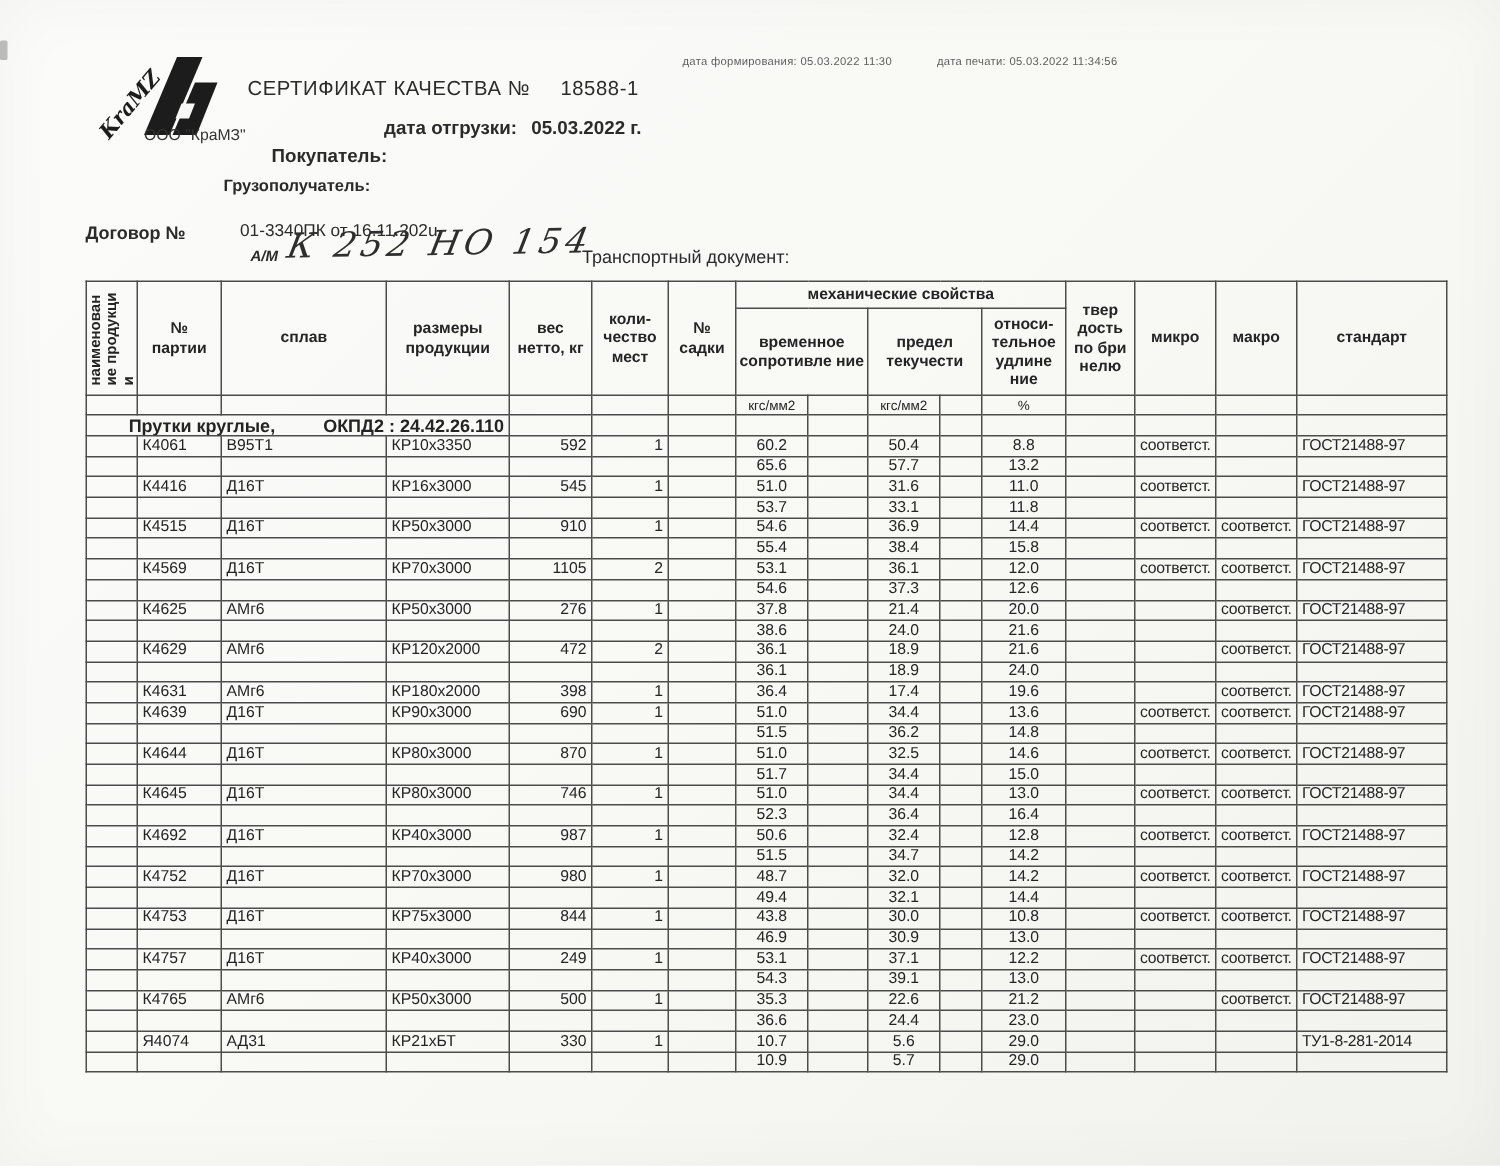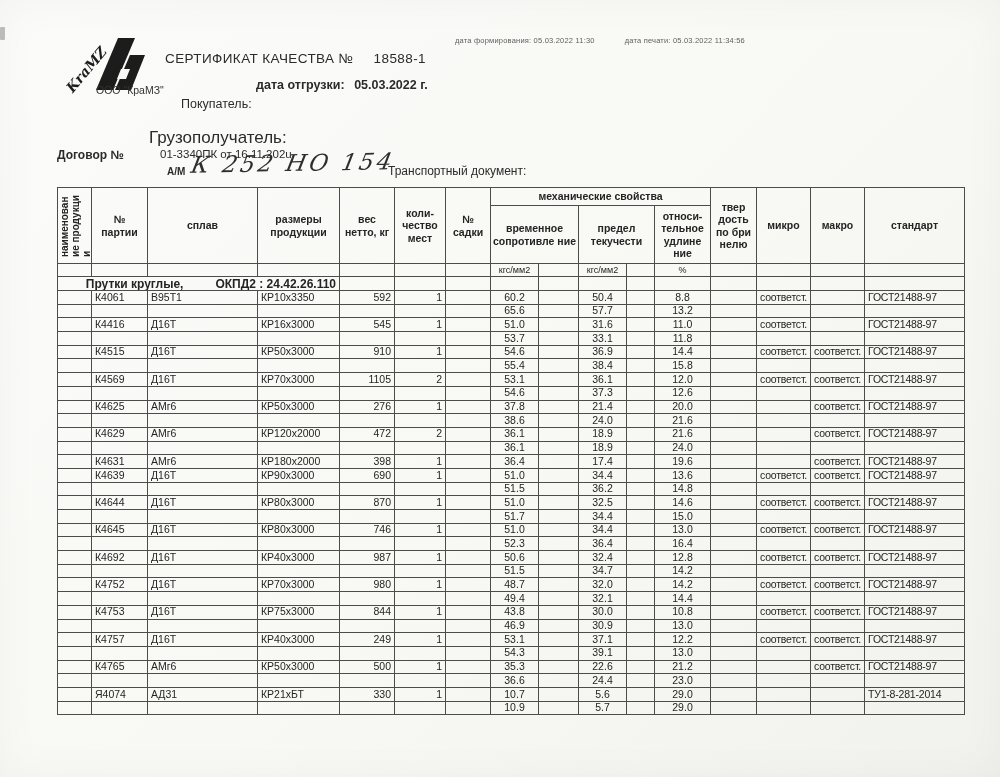--- a/index.html
+++ b/index.html
@@ -17,25 +17,25 @@
 
   
   .scan-meta{position:absolute;left:435px;top:36px;font-size:7.5px;color:#5e5e5c;letter-spacing:.2px;white-space:nowrap;}
   .scan-meta span{margin-right:10px;margin-left:20px;}
   .logo-wrap{position:absolute;left:58px;top:33px;width:130px;height:66px;}
   .logo-company{position:absolute;left:96px;top:84px;font-size:10.5px;color:#333;white-space:nowrap;}
   .cert-title{position:absolute;left:165px;top:51px;font-size:13.5px;font-weight:normal;letter-spacing:.4px;white-space:nowrap;}
   .cert-title .num{margin-left:16px;}
   .ship-date{position:absolute;left:256px;top:78px;font-size:12.5px;font-weight:bold;white-space:nowrap;}
   .ship-date .val{margin-left:6px;}
-  .buyer{position:absolute;left:181px;top:97px;font-size:12.5px;font-weight:normal;}
-  .consignee{position:absolute;left:149px;top:128px;font-size:17px;font-weight:normal;}
+  .buyer{position:absolute;left:181px;top:97px;font-size:12.5px;font-weight:bold;}
+  .consignee{position:absolute;left:149px;top:118px;font-size:11px;font-weight:bold;}
   .contract-label{position:absolute;left:57px;top:148px;font-size:12px;font-weight:bold;}
   .contract-value{position:absolute;left:160px;top:148px;font-size:11.5px;}
-  .vehicle-label{position:absolute;left:167px;top:166px;font-size:10px;font-weight:bold;}
+  .vehicle-label{position:absolute;left:167px;top:166px;font-size:10px;font-weight:bold;font-style:italic;}
   .vehicle-hand{
     position:absolute;left:192px;top:150px;font-size:23px;color:#2e2e2e;
     font-family:"DejaVu Serif", serif;font-style:italic;letter-spacing:3px;
     transform:skewX(-12deg) rotate(-1deg);white-space:nowrap;
   }
   .transport-label{position:absolute;left:388px;top:164px;font-size:12px;font-weight:normal;}
 
   
   table.cert{
     position:absolute;left:57px;top:187px;width:908px;

